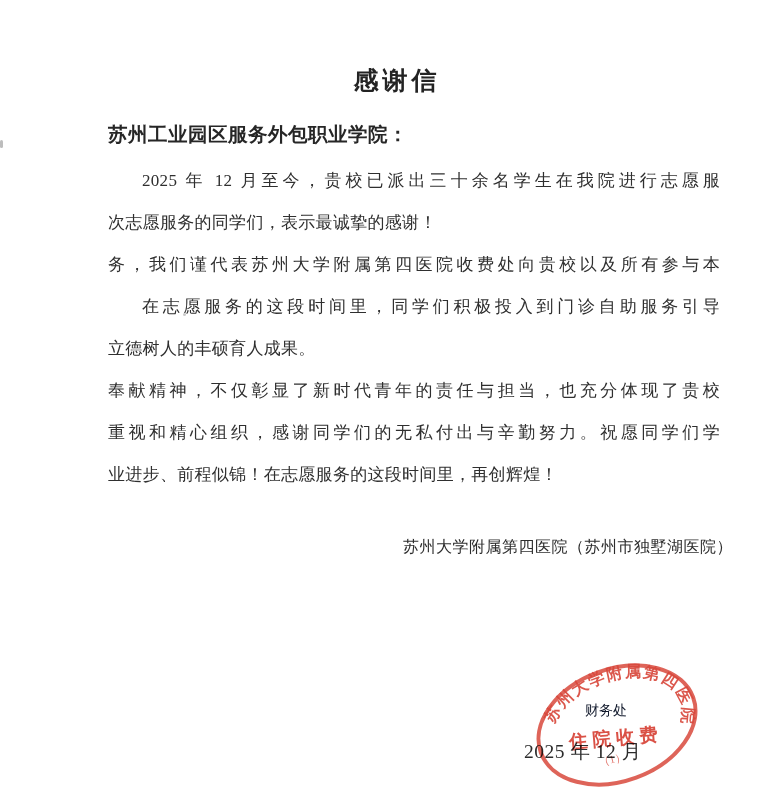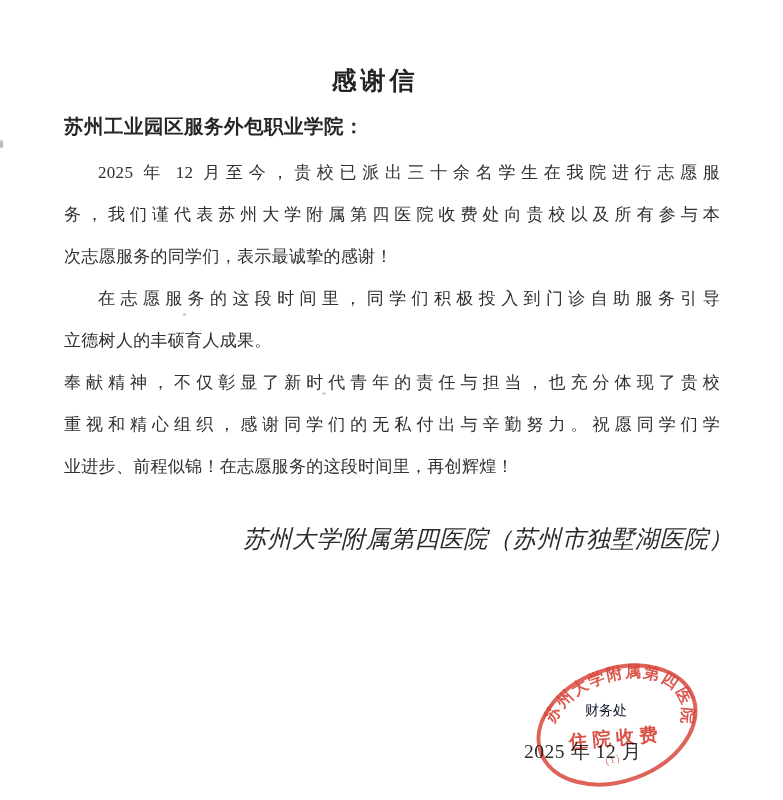--- a/index.html
+++ b/index.html
@@ -6,35 +6,35 @@
   .page {
     position: relative;
     width: 783px;
     height: 800px;
     background: #ffffff;
     overflow: hidden;
     font-family: "Liberation Serif", "DejaVu Serif", serif;
     color: #2f2f2f;
   }
   .letter {
-    padding: 64px 63px 0 64px;
+    padding: 64px 63px 0 108px;
   }
   .title {
     margin: 0;
     position: relative;
     left: -17px;
     text-align: center;
     font-size: 25px;
     line-height: 34px;
     font-weight: 700;
     letter-spacing: 4px;
     color: #232323;
   }
   .salutation {
-    margin-top: 16px;
+    margin-top: 24px;
     font-size: 19.5px;
     line-height: 26px;
     font-weight: 600;
     letter-spacing: 0.5px;
     color: #262626;
   }
   .body-block { margin-top: 12px; }
   .line {
     font-size: 17px;
     line-height: 42px;
@@ -44,25 +44,24 @@
   .line.fill {
     white-space: normal;
     text-align: justify;
     text-align-last: justify;
   }
   .line.indent { text-indent: 2em; }
   .signature-block {
     margin-top: 37px;
     text-align: right;
     margin-right: -13px;
-    font-size: 24px;
+    font-size: 16px;
     line-height: 28px;
     letter-spacing: 0.5px;
     color: #2c2c2c;
-    font-style: italic;
   }
   .dept {
     position: absolute;
     left: 585px;
     top: 698px;
     font-size: 14px;
     line-height: 26px;
     color: #0f172a;
   }
   .date {
@@ -96,22 +95,22 @@
 
 <div class="page">
 
   <div class="letter">
     <h1 class="title">感谢信</h1>
 
     <div class="salutation">苏州工业园区服务外包职业学院：</div>
 
     <div class="body-block">
         <div class="line indent fill">2025 年 12 月至今，贵校已派出三十余名学生在我院进行志愿服</div>
+        <div class="line">次志愿服务的同学们，表示最诚挚的感谢！</div>
         <div class="line fill">务，我们谨代表苏州大学附属第四医院收费处向贵校以及所有参与本</div>
-        <div class="line">次志愿服务的同学们，表示最诚挚的感谢！</div>
         <div class="line indent fill">在志愿服务的这段时间里，同学们积极投入到门诊自助服务引导</div>
         <div class="line">立德树人的丰硕育人成果。</div>
         <div class="line fill">奉献精神，不仅彰显了新时代青年的责任与担当，也充分体现了贵校</div>
         <div class="line fill">重视和精心组织，感谢同学们的无私付出与辛勤努力。祝愿同学们学</div>
         <div class="line">业进步、前程似锦！在志愿服务的这段时间里，再创辉煌！</div>
       </div>
 
     <div class="signature-block">
       <div>苏州大学附属第四医院（苏州市独墅湖医院）</div>
     </div>

